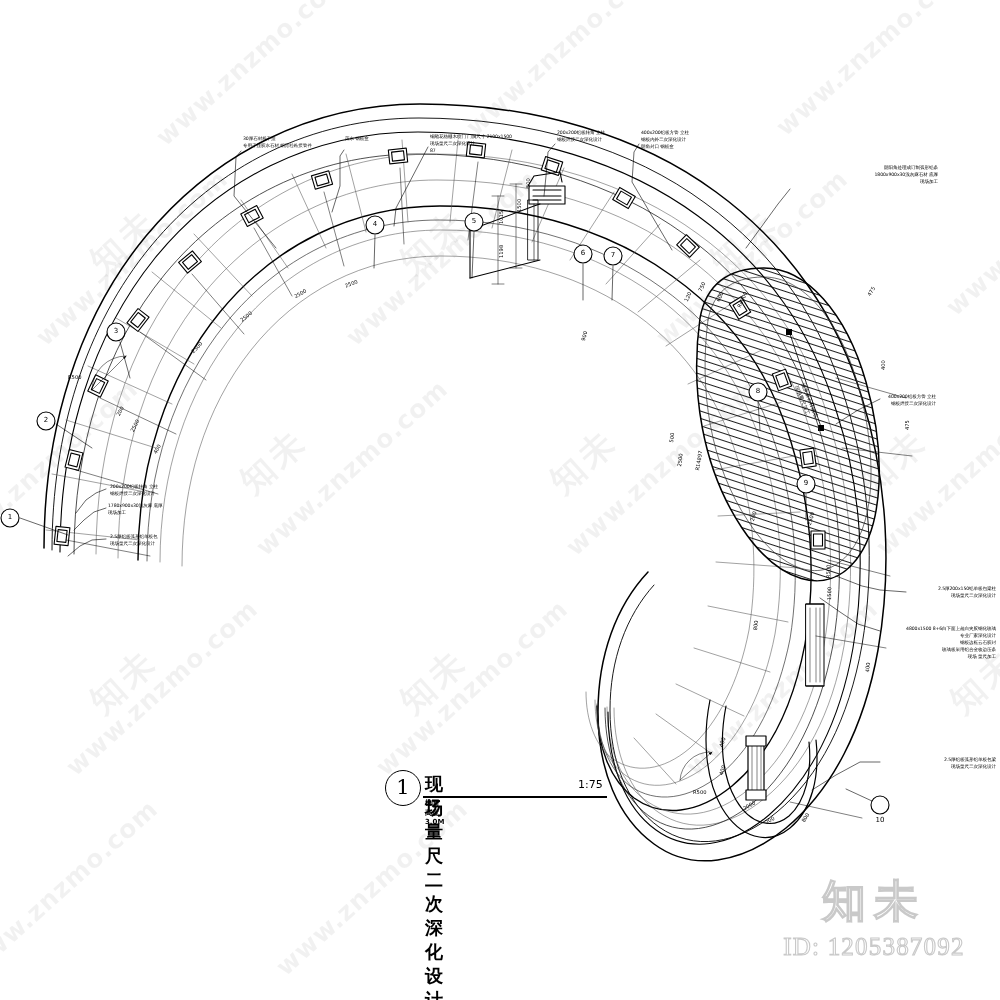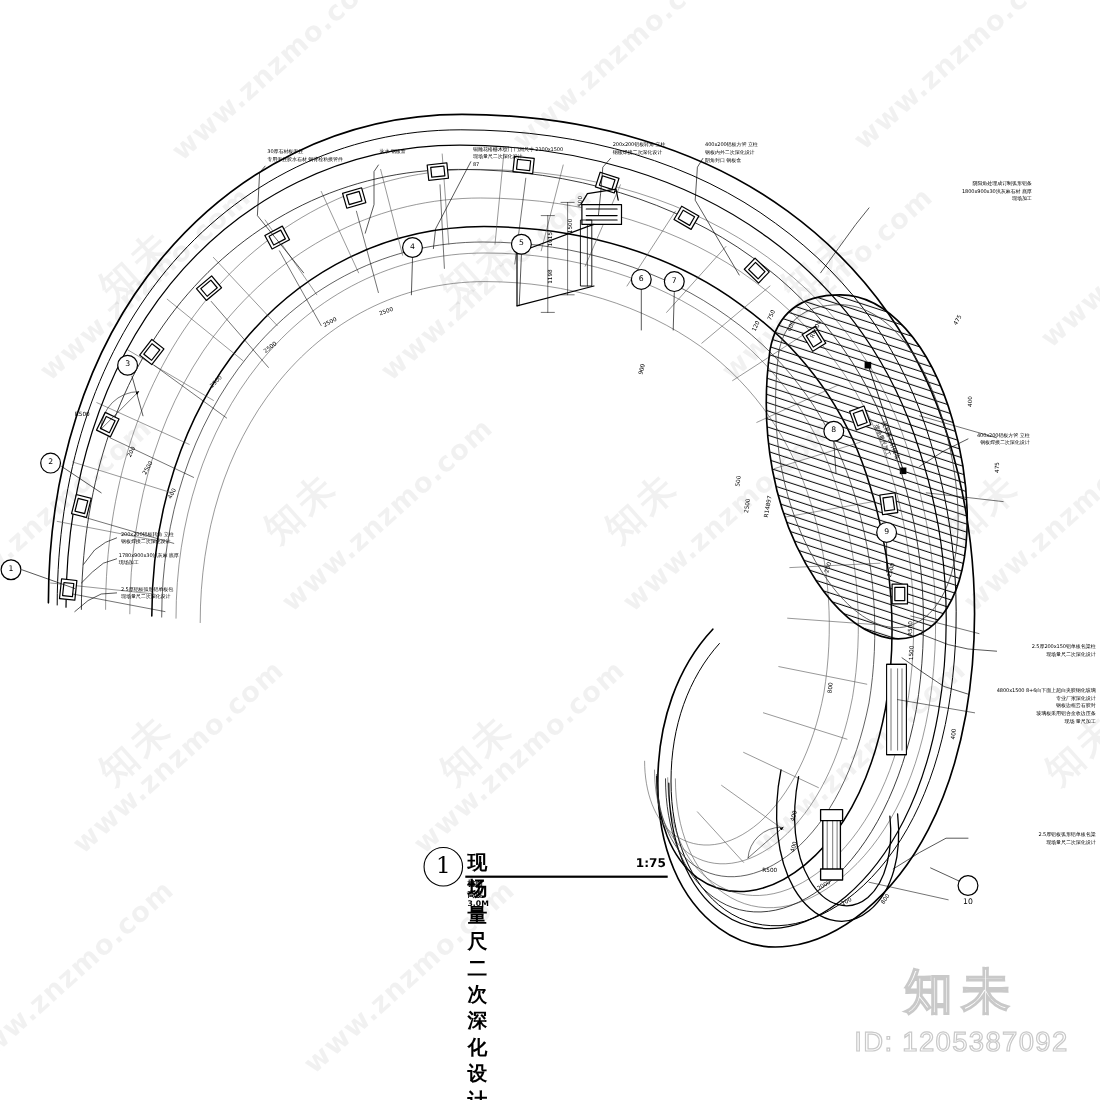--- a/index.html
+++ b/index.html
@@ -19,30 +19,30 @@
       transform-origin:left top;pointer-events:none;}
   .wmd{font-size:25px;letter-spacing:1px;}
   .wmz{font-size:34px;letter-spacing:4px;}
   #titleblock{position:absolute;left:385px;top:770px;}
   #tb-num{position:absolute;left:0;top:0;width:34px;height:34px;border:1.6px solid #000;
           border-radius:50%;}
   #tb-num span{position:absolute;left:0;top:4px;width:34px;text-align:center;
                font-size:21px;font-family:"DejaVu Serif",serif;}
   #tb-title{position:absolute;left:40px;top:2px;font-size:18px;font-weight:bold;
             letter-spacing:0px;font-family:"DejaVu Sans",sans-serif;}
-  #tb-scale{position:absolute;left:193px;top:8px;font-size:11px;font-weight:bold;}
+  #tb-scale{position:absolute;left:193px;top:8px;font-size:11px;font-weight:normal;}
   #tb-rule{position:absolute;left:38px;top:26px;width:184px;height:2.4px;background:#000;}
   #tb-sub{position:absolute;left:40px;top:28px;font-size:7px;font-weight:bold;}
   #idwrap{position:absolute;left:748px;top:872px;width:252px;text-align:center;}
   #idzm{font-size:44px;font-weight:bold;letter-spacing:8px;
         color:transparent;-webkit-text-stroke:1.1px #c9c9c9;
         font-family:"DejaVu Sans",sans-serif;}
   #idtxt{margin-top:2px;font-size:25px;letter-spacing:1.2px;
          color:transparent;-webkit-text-stroke:1.1px #c9c9c9;
-         font-family:Liberation Sans, sans-serif;}
+         font-family:Liberation Serif, serif;}
 </style>
 </head>
 <body>
 
 <div id="sheet">
 
   <div id="wm-layer">
       <div class="wm wmd" style="left: 150px; top: 130px; transform: rotate(-42deg);">www.znzmo.com</div>
       <div class="wm wmd" style="left: 460px; top: 120px; transform: rotate(-42deg);">www.znzmo.com</div>
       <div class="wm wmd" style="left: 770px; top: 120px; transform: rotate(-42deg);">www.znzmo.com</div>

